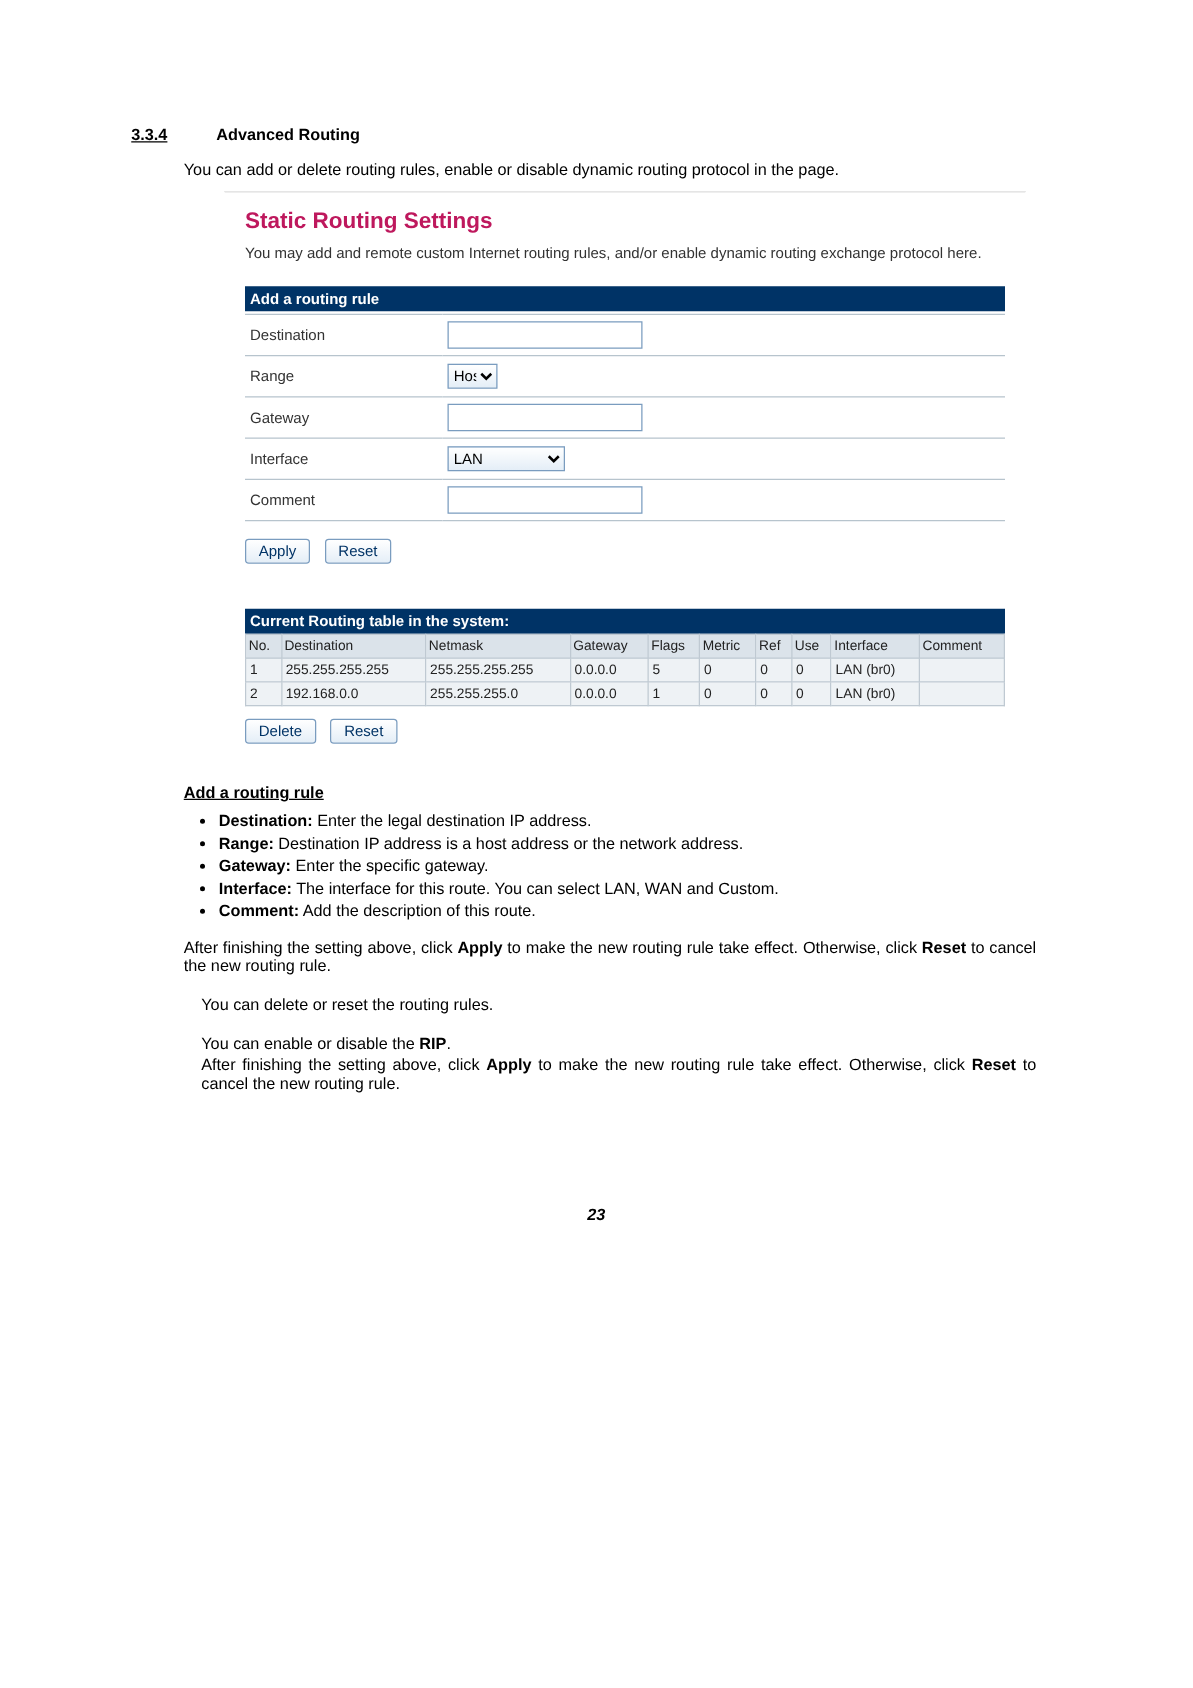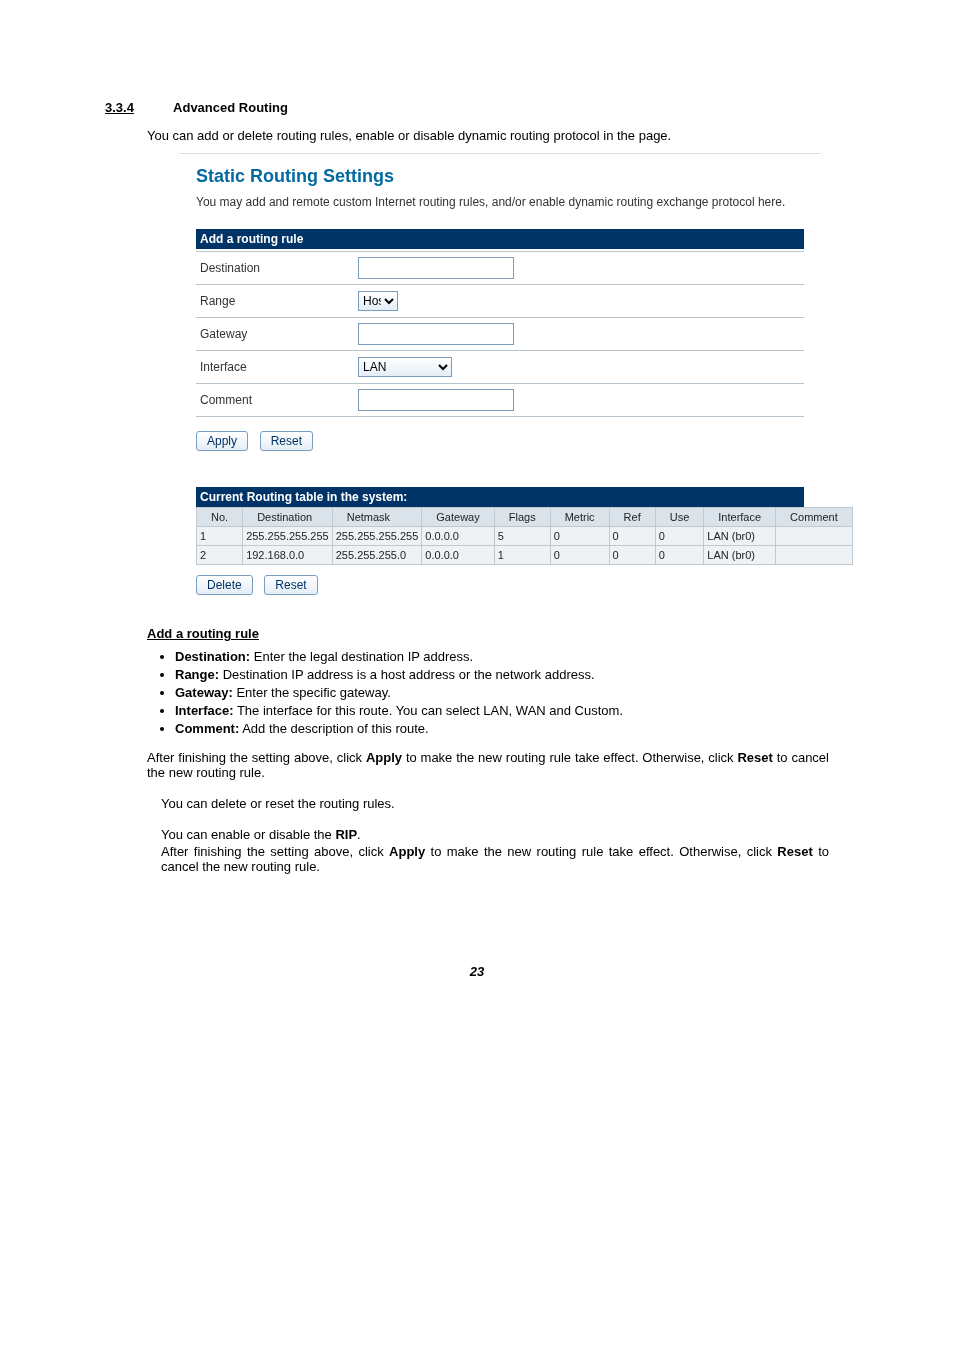--- a/index.html
+++ b/index.html
@@ -30,21 +30,21 @@
     .panel {
       margin-left: 74px;
       border: 1px solid transparent;
       background: #fff;
       padding: 12px 16px 12px 16px;
       width: 642px;
       box-sizing: border-box;
       border-top: 1px solid #ddd;
     }
     .panel-title {
-      color: #0369a1;
+      color: #be185d;
       font-weight: bold;
       font-size: 18px;
       font-family: Arial, sans-serif;
       margin-bottom: 8px;
     }
     .panel-desc {
       font-size: 12px;
       color: #333;
       margin-bottom: 18px;
     }
@@ -101,21 +101,21 @@
     }
     .gridtable {
       border-collapse: collapse;
       width: 100%;
       font-size: 11px;
       margin-bottom: 10px;
     }
     .gridtable th {
       background: #dbe3ea;
       border: 1px solid #bfc9d2;
-      padding: 3px 14px;
+      padding: 3px 2px;
       font-weight: normal;
       color: #222;
       text-align: left;
     }
     .gridtable td {
       border: 1px solid #bfc9d2;
       padding: 3px 3px;
       background: #eef2f5;
       color: #222;
     }

